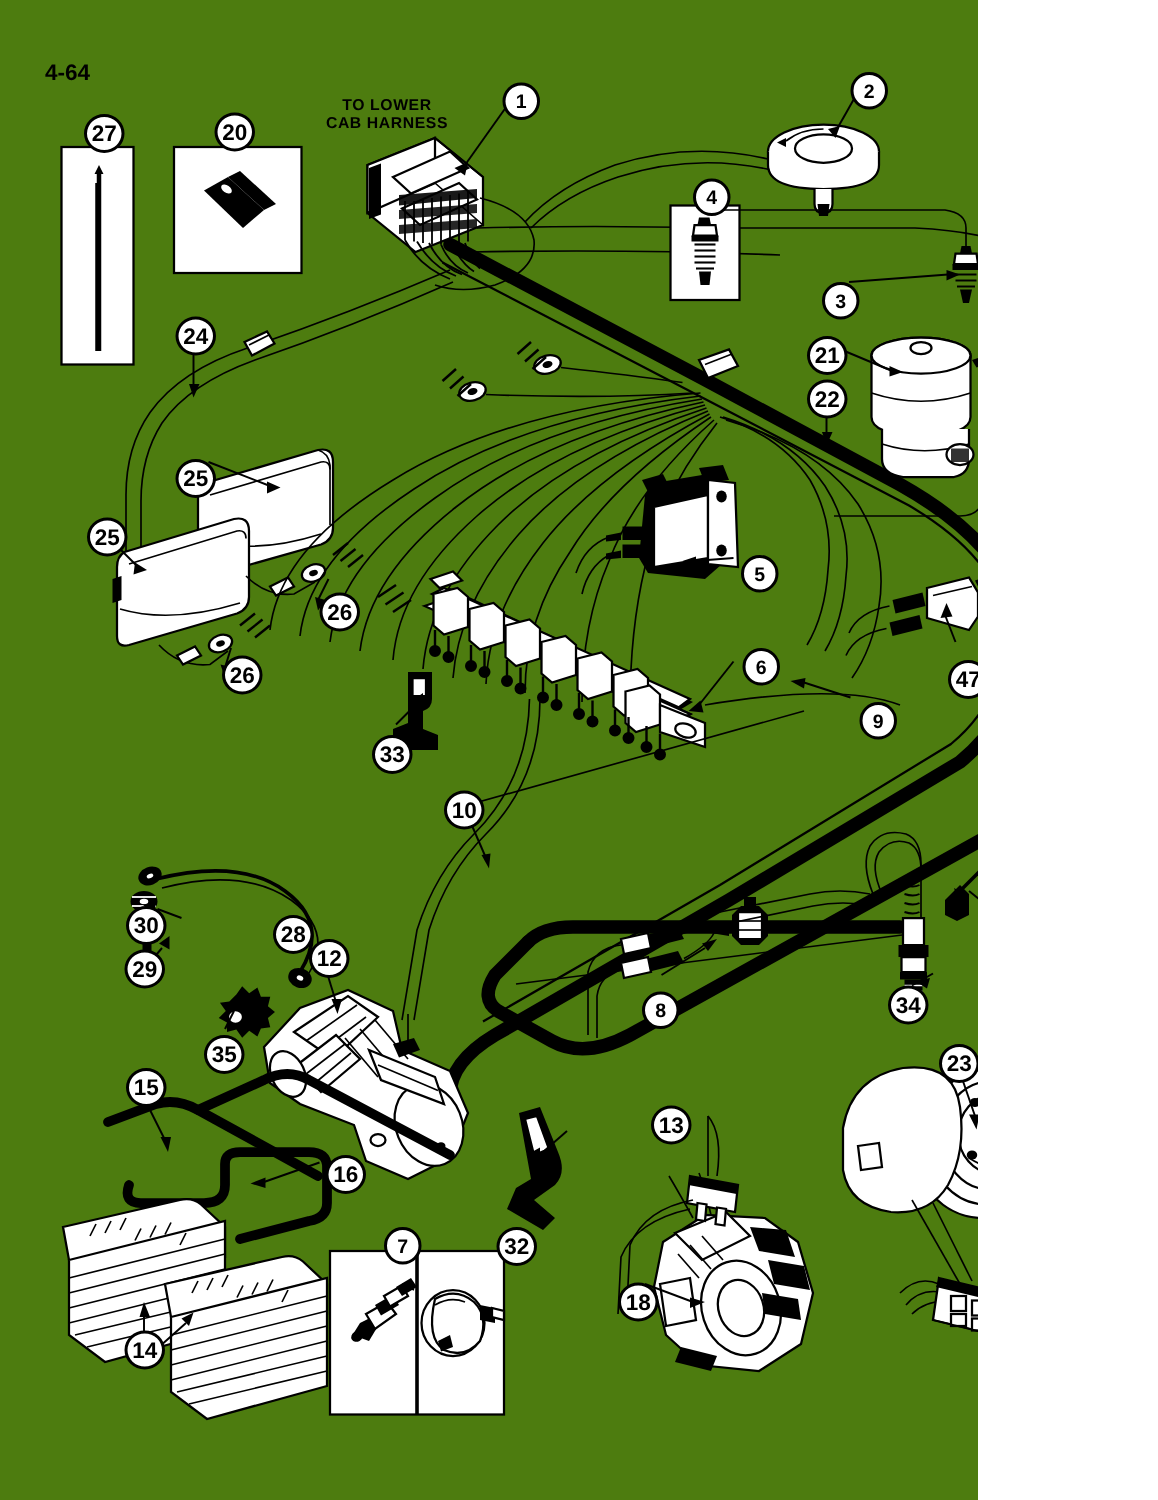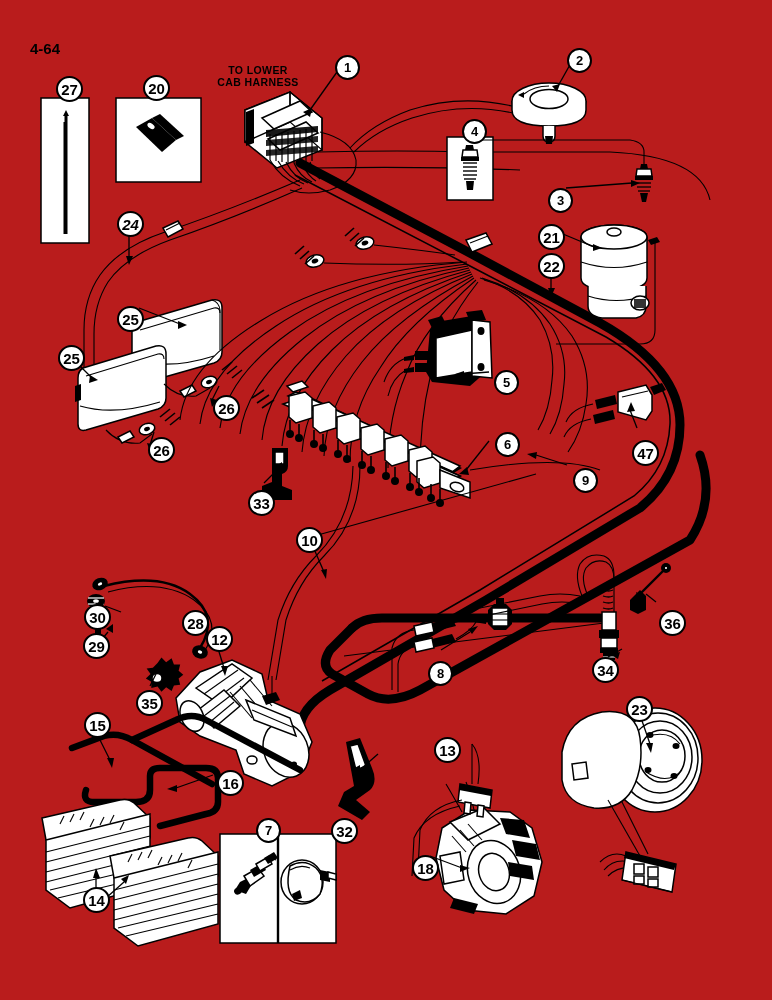--- a/index.html
+++ b/index.html
@@ -1,17 +1,17 @@
 <!DOCTYPE html>
 <html><head>
 <meta charset="utf-8">
 <style>
   html,body{margin:0;padding:0;background:#fff;}
   body{font-family:"Liberation Sans",sans-serif;}
-  #page{position:relative;width:772px;height:1000px;background:#b91c1c;overflow:hidden;}
+  #page{position:relative;width:652px;height:1000px;background:#4d7c0f;overflow:hidden;}
   #svgroot{position:absolute;left:0;top:0;width:772px;height:1000px;}
   .pagenum{position:absolute;font-weight:bold;font-size:15px;color:#000;letter-spacing:0px;}
   .harnesslbl{position:absolute;font-weight:bold;font-size:10.5px;line-height:12px;color:#000;text-align:center;letter-spacing:.4px;}
   .callout{position:absolute;width:25px;height:25px;border:2px solid #000;border-radius:50%;
            background:#fff;color:#000;font-weight:bold;font-size:13px;
            display:flex;align-items:center;justify-content:center;box-sizing:border-box;
            font-family:"Liberation Sans",sans-serif;}
   .callout.wide{width:27px;height:26px;font-size:15px;}
 </style>
 </head>
@@ -652,21 +652,21 @@
   <div class="callout wide" style="left:206px; top:626px;">12</div>
   <div class="callout wide" style="left:398px; top:737px;margin-left:36px;">13</div>
   <div class="callout wide" style="left:83px;  top:887px;">14</div>
   <div class="callout wide" style="left:84px;  top:712px;">15</div>
   <div class="callout wide" style="left:217px; top:770px;">16</div>
   <div class="callout wide" style="left:412px; top:855px;">18</div>
   <div class="callout wide" style="left:143px; top:75px;">20</div>
   <div class="callout wide" style="left:538px; top:224px;">21</div>
   <div class="callout wide" style="left:538px; top:253px;">22</div>
   <div class="callout wide" style="left:626px; top:696px;">23</div>
-  <div class="callout wide" style="left:117px; top:211px;font-style:italic;">24</div>
+  <div class="callout wide" style="left:117px; top:211px;">24</div>
   <div class="callout wide" style="left:117px; top:306px;">25</div>
   <div class="callout wide" style="left:58px;  top:345px;">25</div>
   <div class="callout wide" style="left:213px; top:395px;">26</div>
   <div class="callout wide" style="left:148px; top:437px;">26</div>
   <div class="callout wide" style="left:56px;  top:76px;">27</div>
   <div class="callout wide" style="left:182px; top:610px;">28</div>
   <div class="callout wide" style="left:83px;  top:633px;">29</div>
   <div class="callout wide" style="left:84px;  top:604px;">30</div>
   <div class="callout wide" style="left:632px; top:440px;">47</div>
   <div class="callout wide" style="left:331px; top:818px;">32</div>

